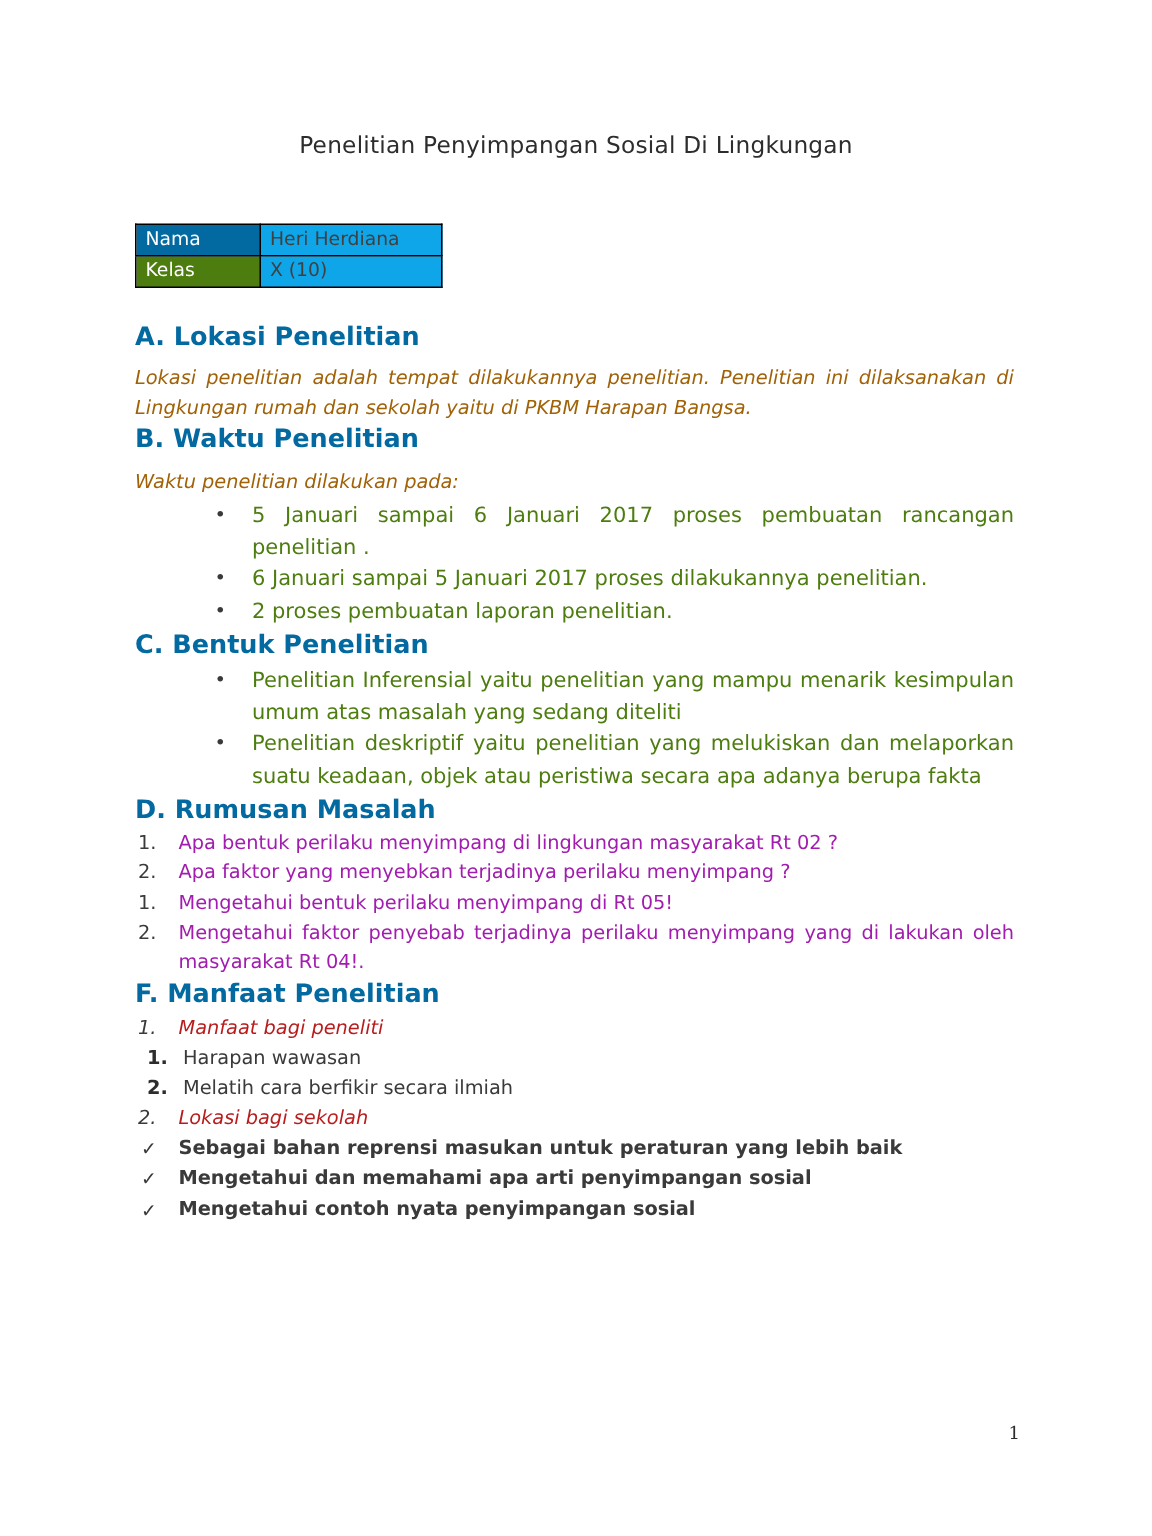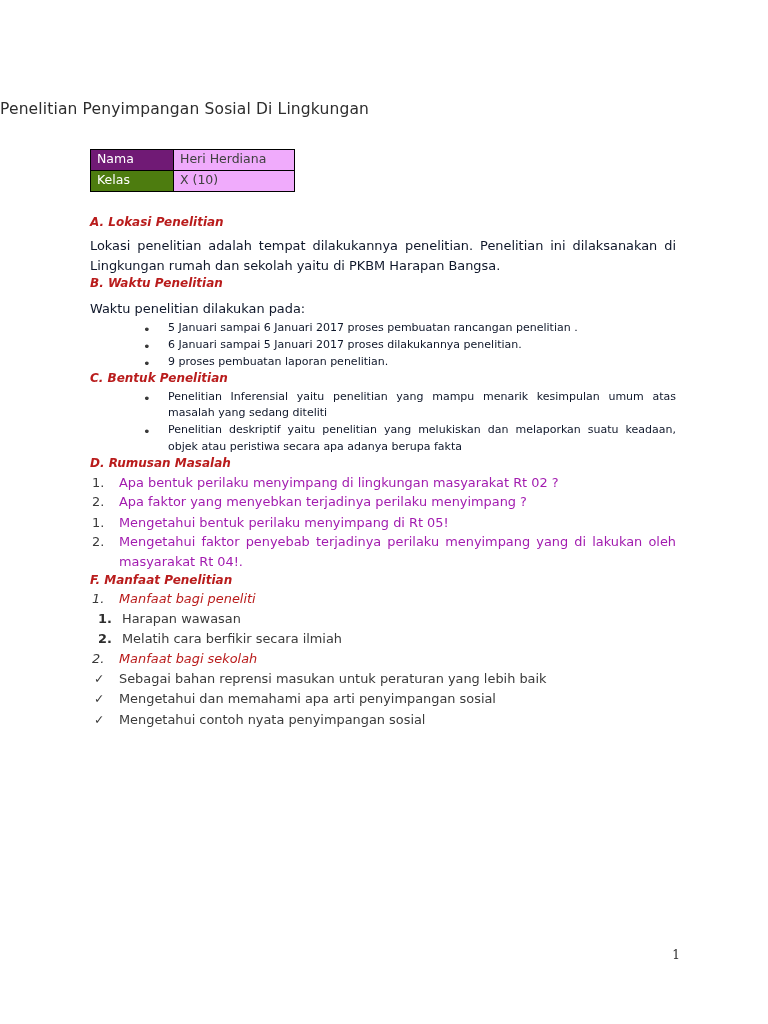--- a/index.html
+++ b/index.html
@@ -19,21 +19,22 @@
     position: absolute;
     inset: 0;
     background: #ffffff;
   }
 
   
   .doc-title {
     position: absolute;
     left: 0;
     right: 0;
-    top: 100px;
+    top: 88px;
+    text-align: center;
     font-size: 15.5px;
     font-weight: 400;
     color: #2d2d2d;
     letter-spacing: 0.15px;
   }
 
   
   .id-table {
     position: absolute;
     left: 90px;
@@ -48,68 +49,68 @@
     vertical-align: middle;
     line-height: 1.15;
   }
   .id-table td.label {
     width: 70px;
     color: #ffffff;
   }
   .id-table td.value {
     width: 108px;
     color: #404040;
-    background: #f0abfc;
-  }
-  .cell-nama  { background: #701a75; }
+    background: #0ea5e9;
+  }
+  .cell-nama  { background: #0369a1; }
   .cell-kelas { background: #4d7c0f; }
 
   
   .body-block {
     position: absolute;
     left: 90px;
     top: 214px;
     width: 586px;
   }
 
   h2.sec {
-    font-size: 12px;
+    font-size: 17px;
     font-weight: bold;
-    color: #b91c1c;
+    color: #0369a1;
     margin: 0;
     padding: 0;
     line-height: 1.35;
-    font-style: italic;
   }
   .sec-gap-top { margin-top: 13px; }
   .sec-gap-top-lg { margin-top: 26px; }
 
   p.para {
     font-size: 12.9px;
     line-height: 1.52;
-    color: #0f172a;
+    color: #a16207;
     margin: 6px 0 0 0;
     text-align: justify;
     text-justify: inter-word;
+    font-style: italic;
   }
   p.para.nojust { text-align: left; }
   p.tight { margin-top: 7px; }
 
   
   ul.bul {
     list-style: none;
     margin: 2px 0 0 0;
     padding: 0;
   }
   ul.bul > li {
     position: relative;
     padding-left: 78px;
-    font-size: 11px;
+    font-size: 14px;
     line-height: 1.52;
-    color: #0f172a;
+    color: #4d7c0f;
     text-align: justify;
     text-justify: inter-word;
   }
   ul.bul > li::before {
     content: "\2022";
     position: absolute;
     left: 53px;
     top: 0;
     font-size: 13px;
     color: #3a3a3a;
@@ -188,20 +189,21 @@
     font-weight: bold;
     font-style: normal;
     color: #2d2d2d;
   }
 
   
   ul.chk {
     list-style: none;
     margin: 0;
     padding: 0;
+    font-weight: bold;
   }
   ul.chk > li {
     position: relative;
     padding-left: 29px;
     font-size: 12.9px;
     line-height: 1.6;
     color: #3a3a3a;
   }
   ul.chk > li::before {
     content: "\2713";
@@ -245,21 +247,21 @@
   <div class="body-block">
 
     <h2 class="sec">A. Lokasi Penelitian</h2>
     <p class="para">Lokasi penelitian adalah tempat dilakukannya penelitian. Penelitian ini dilaksanakan di Lingkungan rumah dan sekolah yaitu di PKBM Harapan Bangsa.</p>
 
     <h2 class="sec sec-gap-top">B. Waktu Penelitian</h2>
     <p class="para nojust tight">Waktu penelitian dilakukan pada:</p>
     <ul class="bul">
       <li>5 Januari sampai 6 Januari 2017 proses pembuatan rancangan penelitian .</li>
       <li class="noj-item" style="text-align:left">6 Januari  sampai 5 Januari 2017 proses dilakukannya penelitian.</li>
-      <li style="text-align:left">9  proses pembuatan laporan penelitian.</li>
+      <li style="text-align:left">2  proses pembuatan laporan penelitian.</li>
     </ul>
 
     <h2 class="sec">C. Bentuk Penelitian</h2>
     <ul class="bul">
       <li>Penelitian Inferensial yaitu penelitian yang mampu menarik kesimpulan umum atas masalah yang sedang diteliti</li>
       <li>Penelitian deskriptif yaitu penelitian yang melukiskan dan melaporkan suatu keadaan, objek atau peristiwa secara apa adanya berupa fakta</li>
     </ul>
 
     <h2 class="sec">D. Rumusan Masalah</h2>
     <ol class="num noj">
@@ -272,21 +274,21 @@
       <li>Mengetahui faktor penyebab terjadinya perilaku menyimpang yang di lakukan oleh masyarakat Rt 04!.</li>
     </ol>
 
     <h2 class="sec sec-gap-top-lg">F. Manfaat Penelitian</h2>
     <ol class="num-ital">
       <li class="ital-head">Manfaat bagi peneliti</li>
       <ol class="sub-num">
         <li>Harapan wawasan</li>
         <li>Melatih cara berfikir secara ilmiah</li>
       </ol>
-      <li class="ital-head">Manfaat bagi sekolah</li>
+      <li class="ital-head">Lokasi bagi sekolah</li>
     </ol>
     <ul class="chk">
       <li>Sebagai bahan reprensi masukan untuk peraturan yang lebih baik</li>
       <li>Mengetahui dan memahami apa arti penyimpangan sosial</li>
       <li>Mengetahui contoh nyata penyimpangan sosial</li>
     </ul>
 
   </div>
 
   <div class="page-number">1</div>

